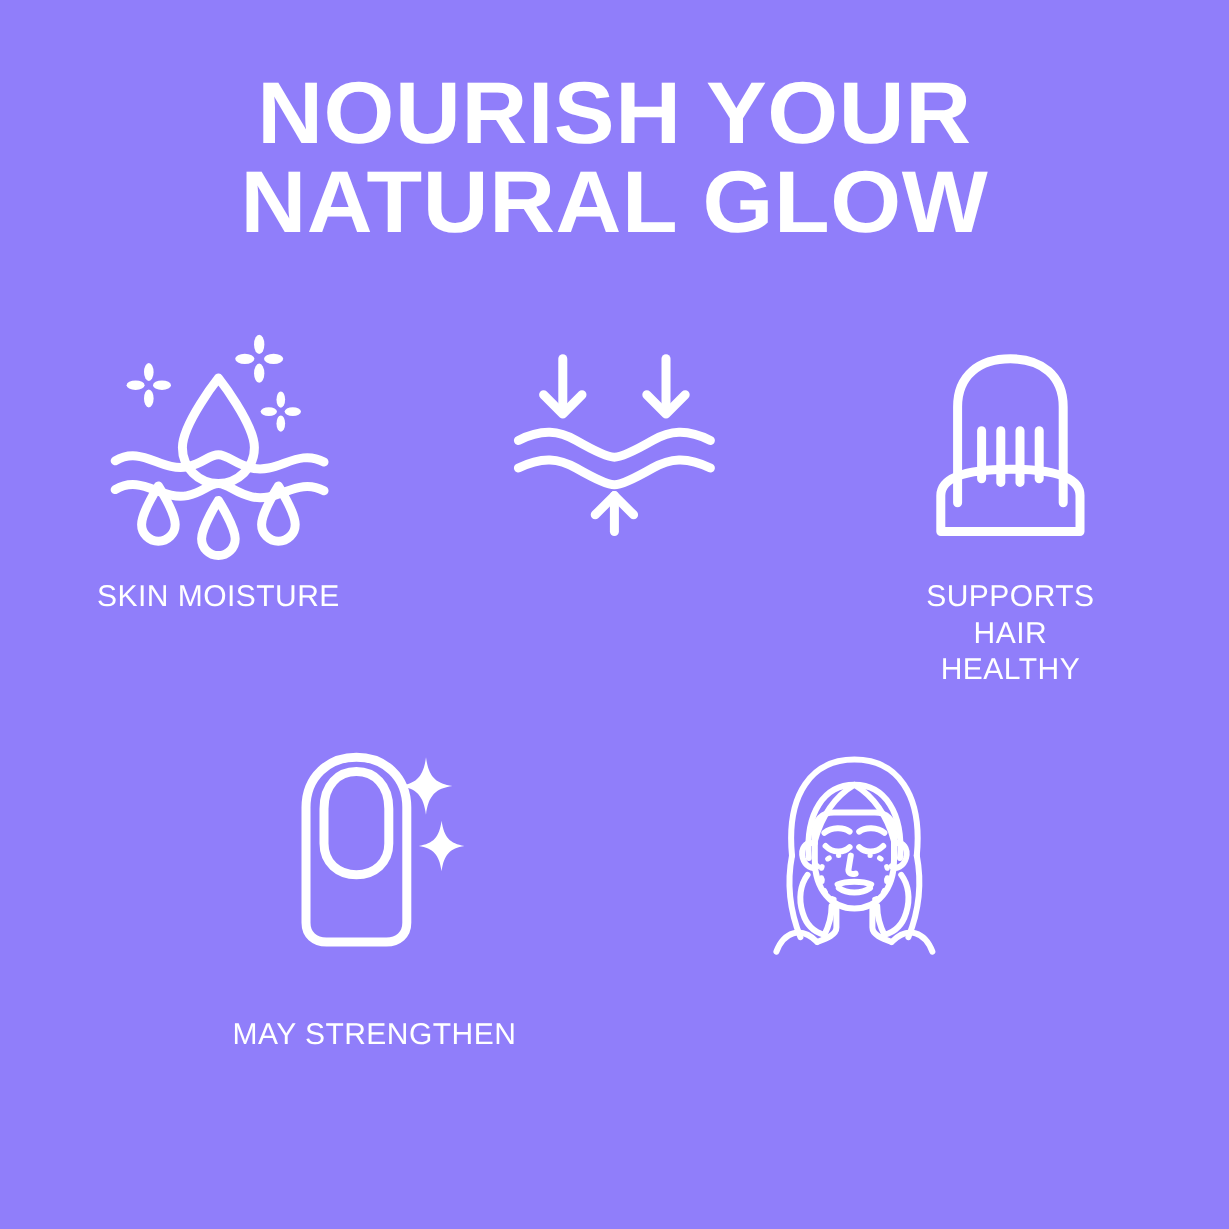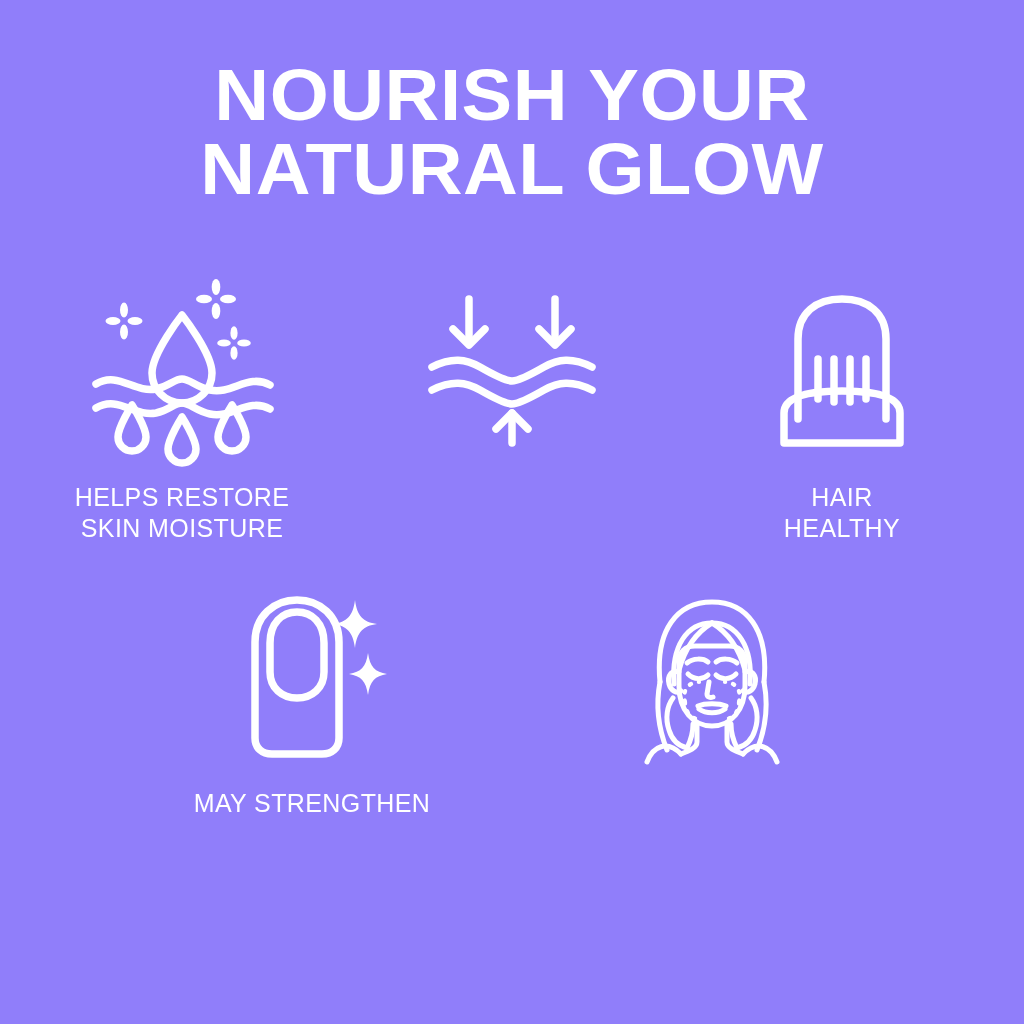--- a/index.html
+++ b/index.html
@@ -54,21 +54,21 @@
     justify-content: center;
     align-items: flex-start;
     margin-top: 42px;
   }
   .cell {
     display: flex;
     flex-direction: column;
     align-items: center;
   }
   .grid-top .cell { width: 330px; }
-  .grid-bottom .cell { width: 400px; }
+  .grid-bottom .cell { width: 400px; gap: 28px; }
 
   .icon-box {
     height: 185px;
     display: flex;
     align-items: center;
     justify-content: center;
   }
   .icon-box svg {
     display: block;
     overflow: visible;
@@ -129,21 +129,20 @@
             <g transform="translate(152,62)">
               <ellipse cx="0" cy="-10" rx="3.6" ry="6.8"></ellipse>
               <ellipse cx="0" cy="10" rx="3.6" ry="6.8"></ellipse>
               <ellipse cx="-10" cy="0" rx="6.8" ry="3.6"></ellipse>
               <ellipse cx="10" cy="0" rx="6.8" ry="3.6"></ellipse>
             </g>
           </g>
         </svg>
       </div>
       <div class="caption">
-        <span class="cl">HELPS RESTORE</span>
         <span class="cl">SKIN MOISTURE</span>
       </div>
     </div>
 
     <div class="cell">
       <div class="icon-box">
         <svg width="180" height="160" viewBox="0 0 180 160" fill="none">
           <g stroke="#ffffff" stroke-width="7.5" stroke-linecap="round" stroke-linejoin="round" fill="none">
 
             <path d="M47 8 L47 52"></path>
@@ -173,20 +172,21 @@
             <path d="M12 152 L12 122 C12 108 30 100 70 100 C110 100 128 108 128 122 L128 152 Z"></path>
 
             <path d="M46 108 L46 68"></path>
             <path d="M62 111 L62 68"></path>
             <path d="M78 111 L78 68"></path>
             <path d="M94 108 L94 68"></path>
           </g>
         </svg>
       </div>
       <div class="caption">
+        <span class="cl">SUPPORTS</span>
         <span class="cl">HAIR</span>
         <span class="cl">HEALTHY</span>
       </div>
     </div>
 
   </div>
 
   <div class="grid-bottom">
 
     <div class="cell">

